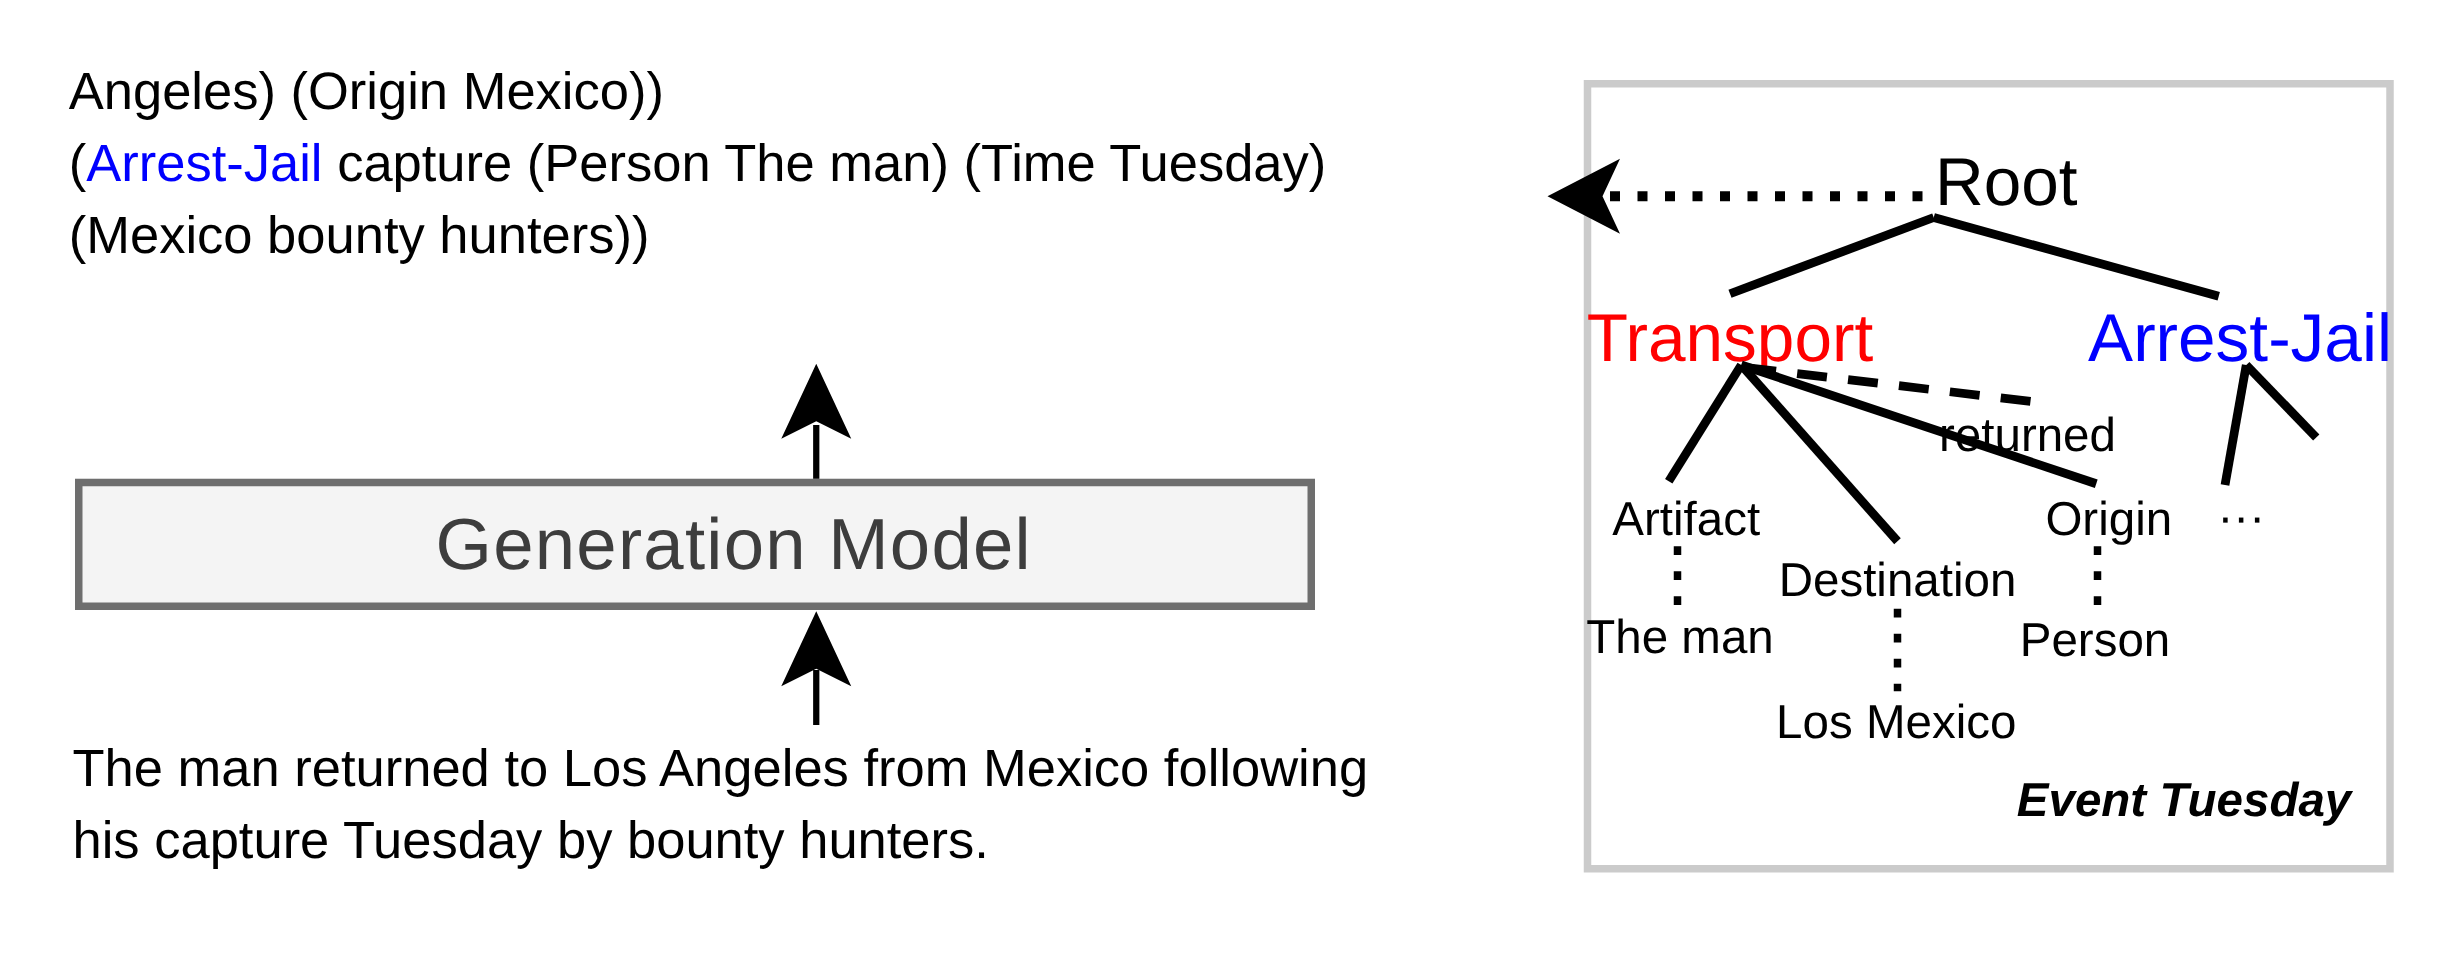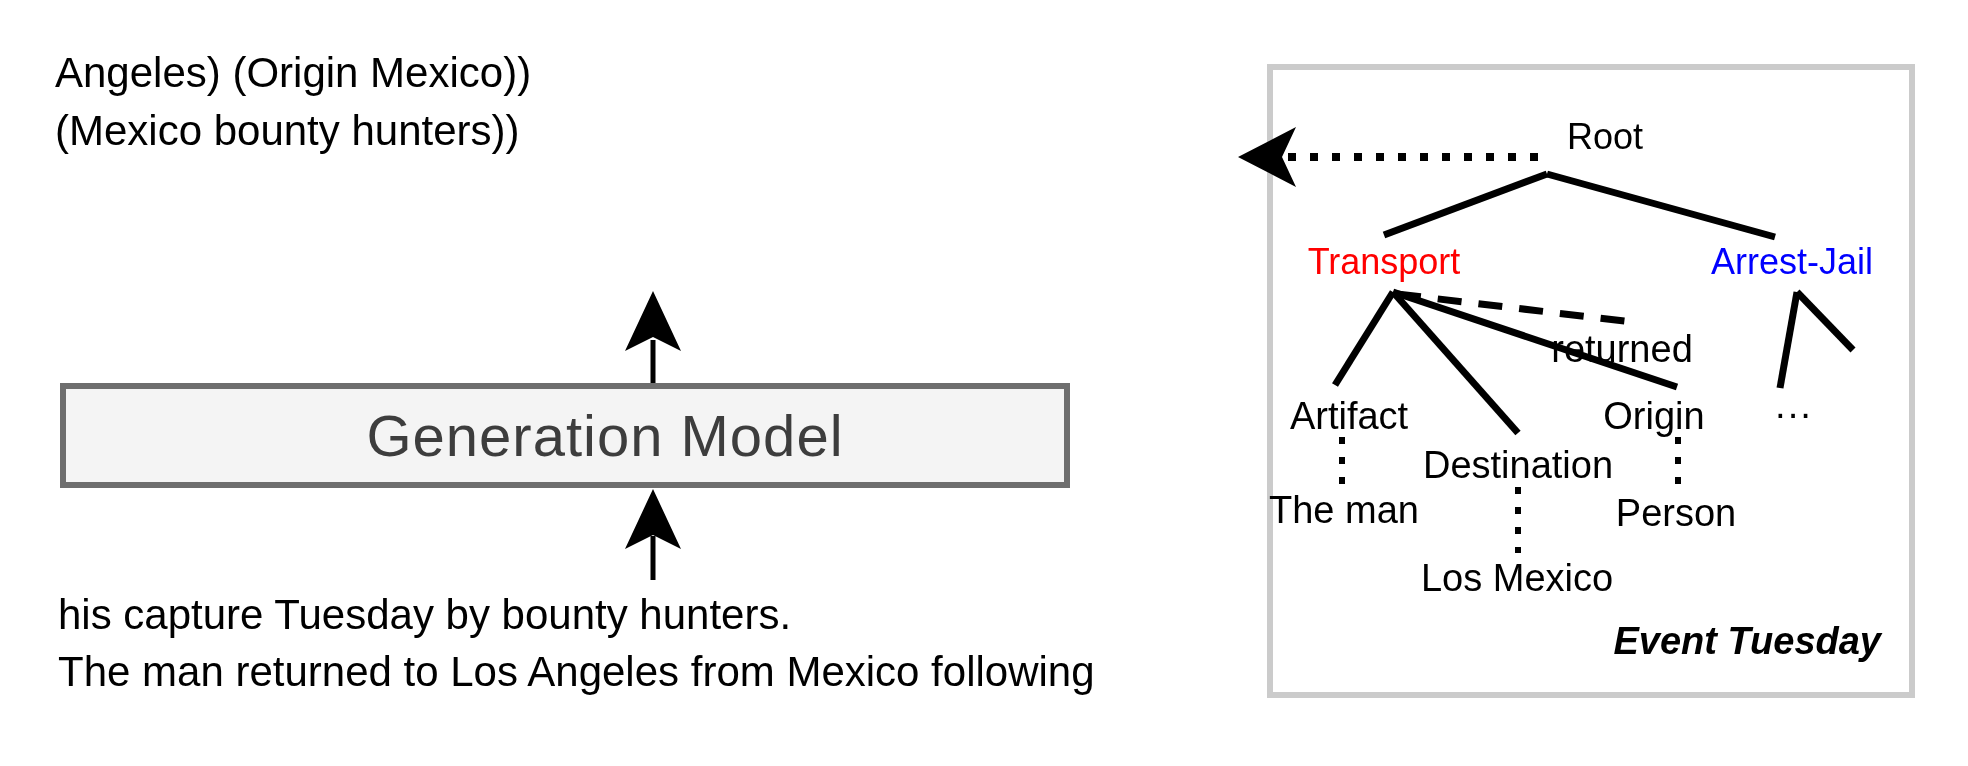--- a/index.html
+++ b/index.html
@@ -29,21 +29,21 @@
     position: absolute;
     left: 60px;
     top: 383px;
     width: 918px;
     height: 93px;
     background: #f4f4f4;
     border: 6px solid #6e6e6e;
     display: flex;
     align-items: center;
     justify-content: center;
-    padding-left: 80px;
+    padding-left: 62px;
   }
   .model-box .model-label {
     font-size: 58px;
     color: #3d3d3d;
     letter-spacing: 1px;
   }
 
   
   .source {
     position: absolute;
@@ -66,21 +66,21 @@
     background: #ffffff;
   }
   .node {
     position: absolute;
     transform: translateX(-50%);
     white-space: nowrap;
     font-size: 38px;
     color: #000;
     line-height: 1.05;
   }
-  .node.big { font-size: 36px; }
+  .node.big { font-size: 54px; }
   .caption {
     position: absolute;
     right: 28px;
     top: 550px;
     font-size: 38px;
     font-weight: bold;
     font-style: italic;
     color: #000;
     white-space: nowrap;
   }
@@ -94,40 +94,41 @@
     pointer-events: none;
   }
 </style>
 </head>
 <body>
 
 <div class="canvas">
 
   <div class="sexpr">
     <div class="line">Angeles) (Origin Mexico))</div>
+    <div class="line"><span>(</span><span class="ev-blue" style="color: rgb(0, 0, 255);">Arrest-Jail</span><span> capture (Person The man) (Time Tuesday)</span></div>
     <div class="line">(Mexico bounty hunters))</div>
   </div>
 
   <div class="model-box">
     <span class="model-label" style="color: rgb(61, 61, 61);">Generation Model</span>
   </div>
 
   <div class="source">
+    <div class="line">The man returned to Los Angeles from Mexico following</div>
     <div class="line">his capture Tuesday by bounty hunters.</div>
-    <div class="line">The man returned to Los Angeles from Mexico following</div>
   </div>
 
   <div class="schema-panel">
     <div class="node big" style="left:332px; top:48px;">Root</div>
     <div class="node big ev-red" style="left: 111px; top: 173px; color: rgb(255, 0, 0);">Transport</div>
     <div class="node big ev-blue" style="left: 519px; top: 173px; color: rgb(0, 0, 255);">Arrest-Jail</div>
     <div class="node" style="left:349px; top:260px;">returned</div>
     <div class="node" style="left:76px;  top:327px;">Artifact</div>
     <div class="node" style="left:245px; top:376px;">Destination</div>
-    <div class="node" style="left:381px; top:327px;">Origin</div>
+    <div class="node" style="left:414px; top:327px;">Origin</div>
     <div class="node" style="left:520px; top:325px;">···</div>
     <div class="node" style="left:71px;  top:421px;">The man</div>
     <div class="node" style="left:403px; top:424px;">Person</div>
     <div class="node" style="left:244px; top:489px;">Los Mexico</div>
     <div class="caption">Event Tuesday</div>
   </div>
 
   <svg class="overlay" viewBox="0 0 1968 766" xmlns="http://www.w3.org/2000/svg">
 
     <g>

